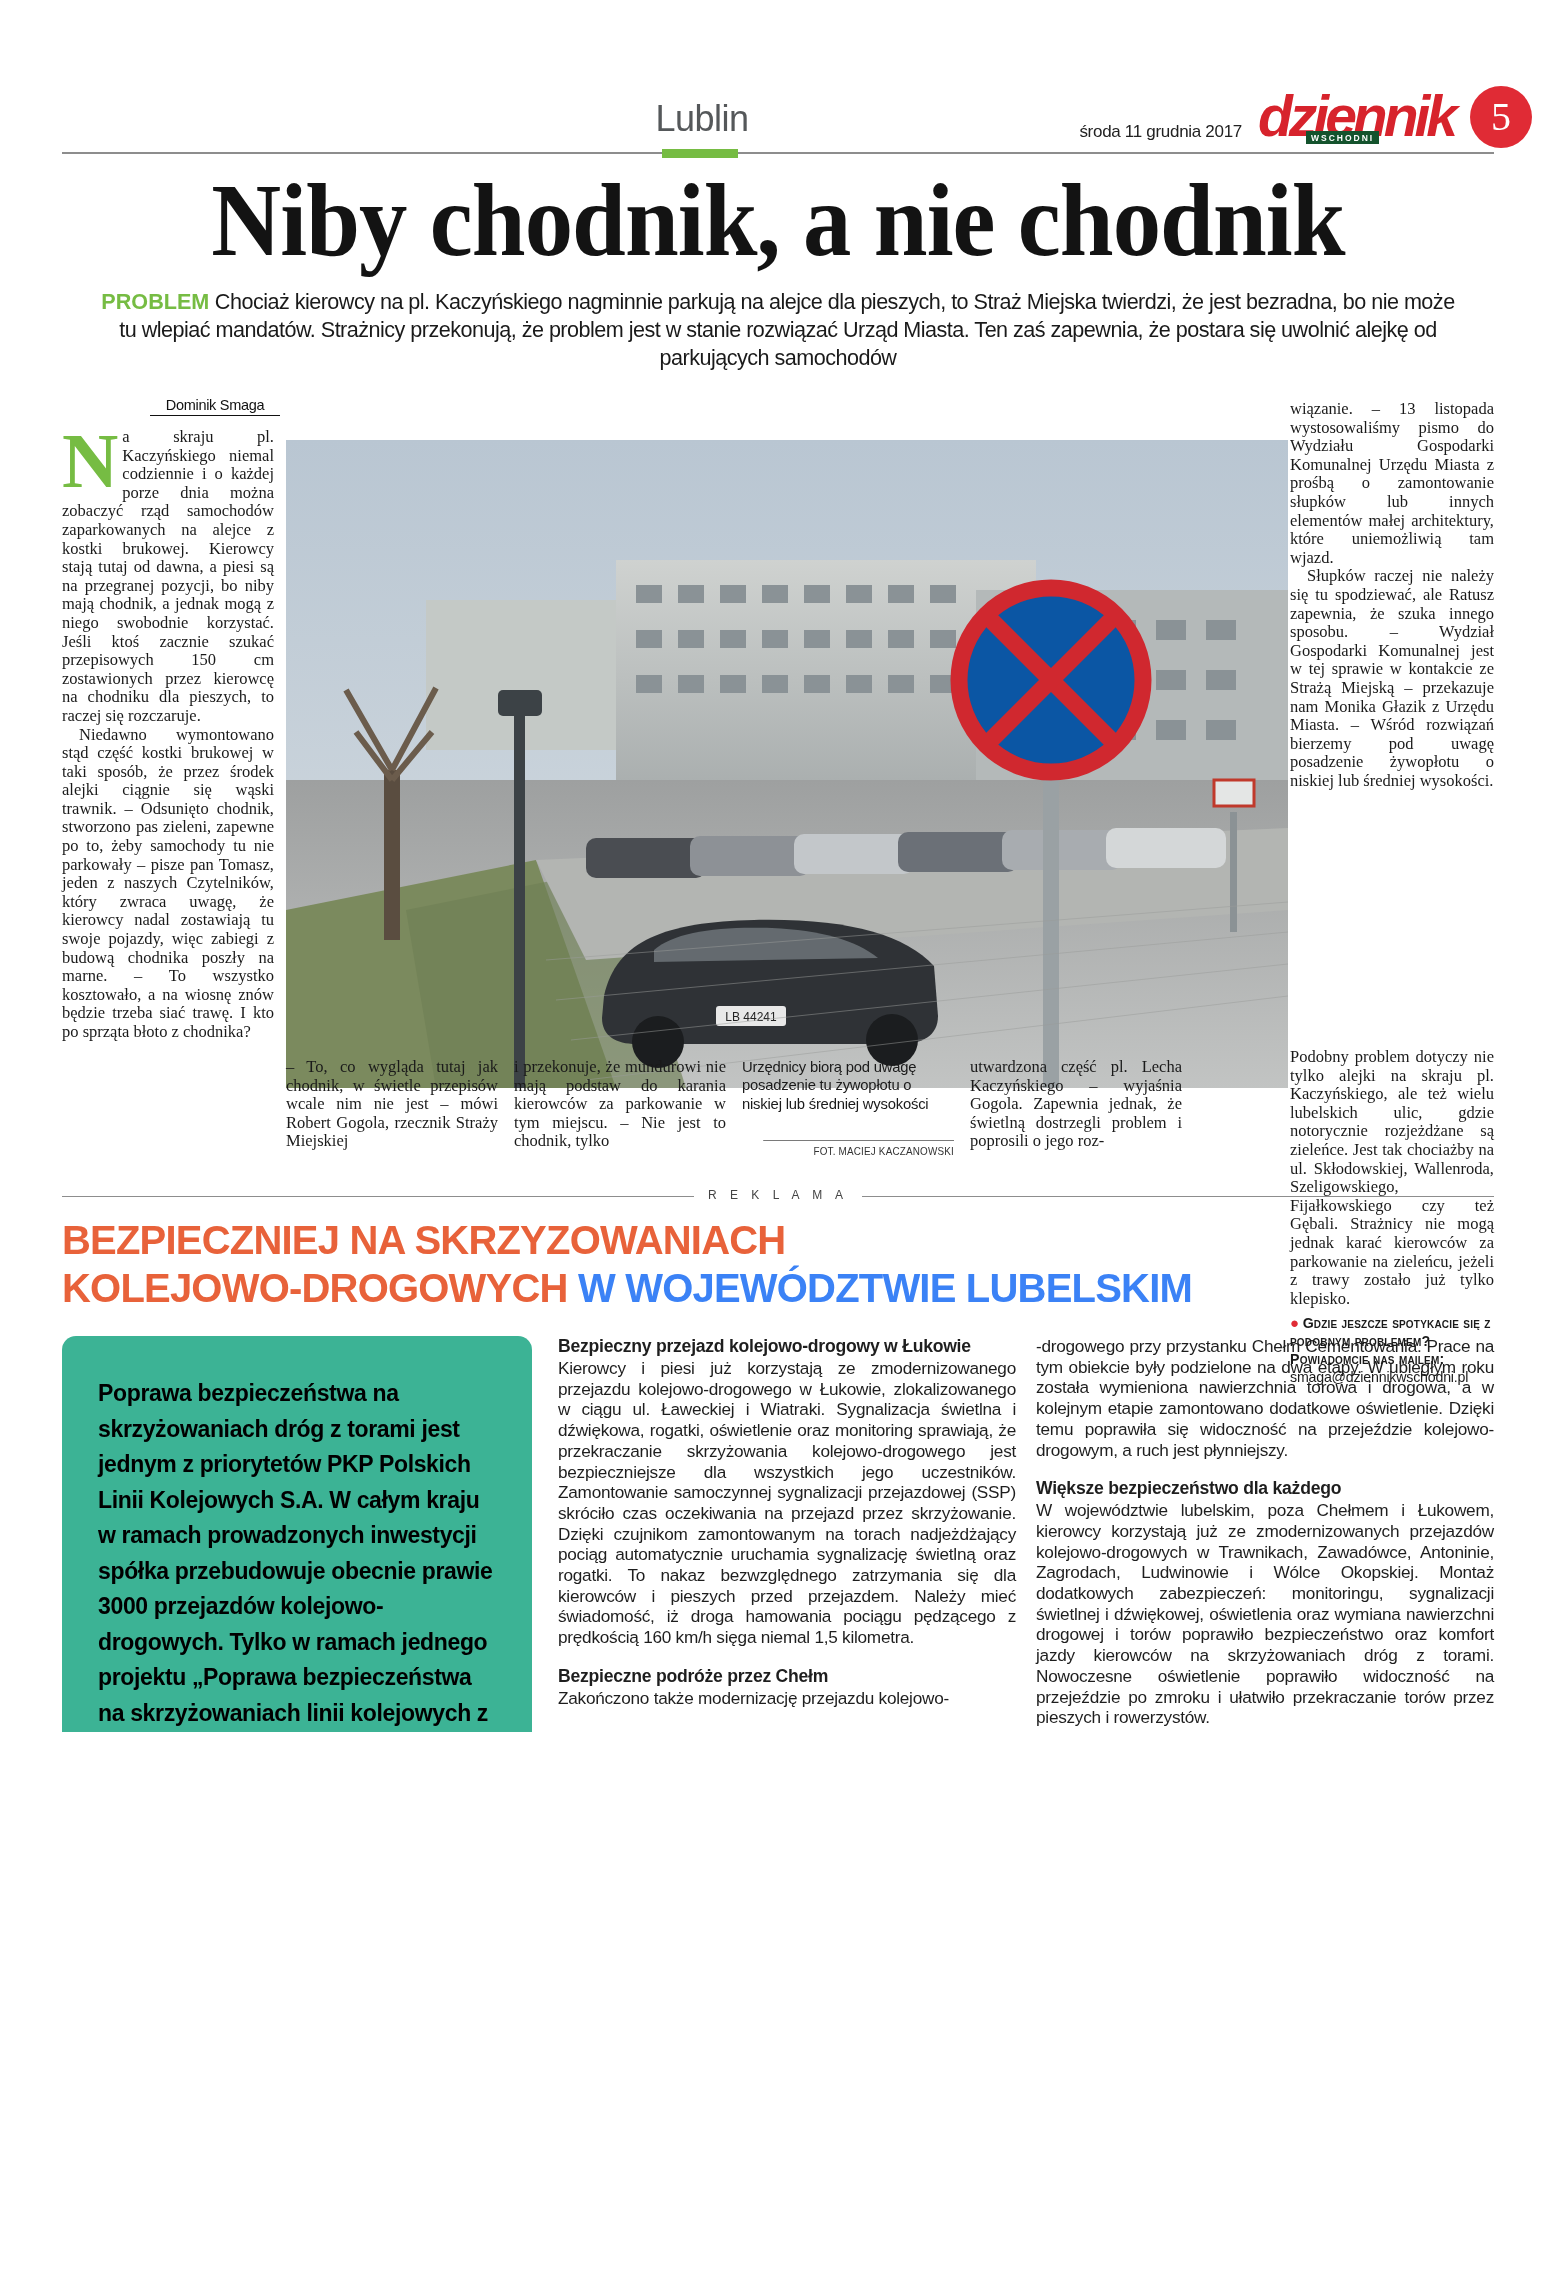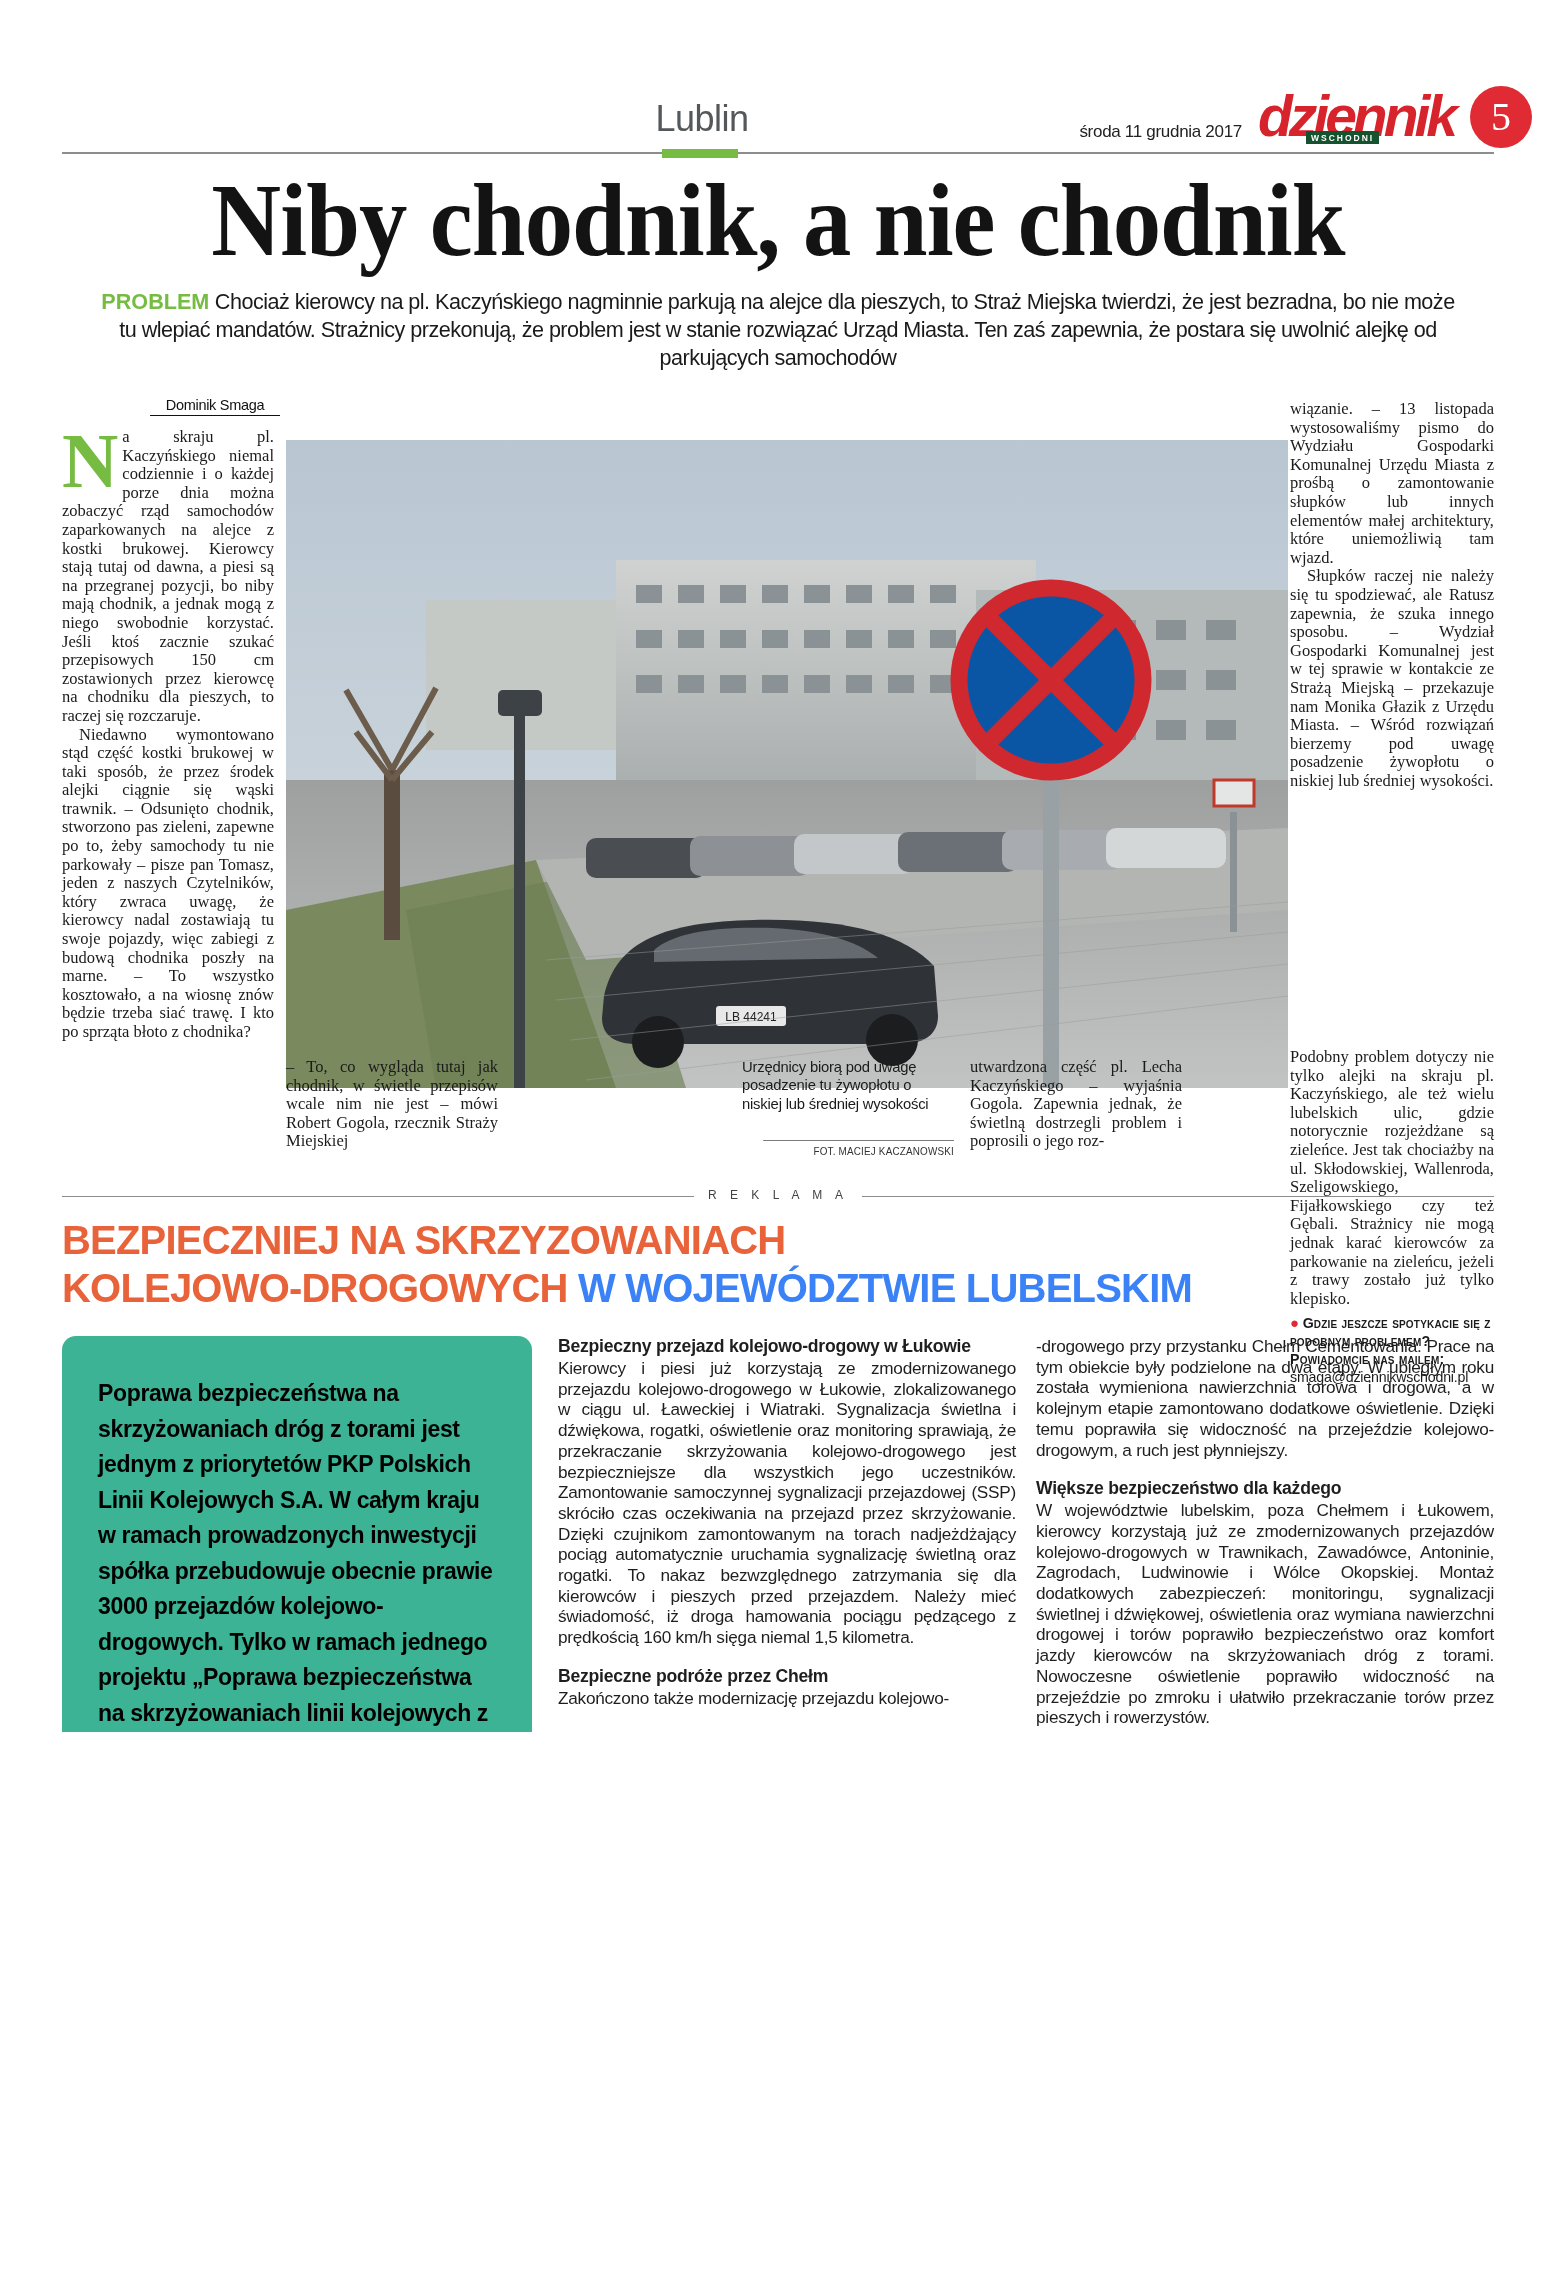--- a/index.html
+++ b/index.html
@@ -321,20 +321,21 @@
           <line x1="260" y1="520" x2="1002" y2="462"></line>
           <line x1="270" y1="560" x2="1002" y2="492"></line>
           <line x1="285" y1="600" x2="1002" y2="524"></line>
           <line x1="300" y1="640" x2="1002" y2="556"></line>
         </g>
       </svg>
     </div>
 
     <div class="capwrap">
       <div class="capcol cap1">– To, co wygląda tutaj jak chodnik, w świetle przepisów wcale nim nie jest – mówi Robert Gogola, rzecznik Straży Miejskiej</div>
+      <div class="capcol cap2">i przekonuje, że mundurowi nie mają podstaw do karania kierowców za parkowanie w tym miejscu. – Nie jest to chodnik, tylko</div>
       <div class="capcol cap3">Urzędnicy biorą pod uwagę posadzenie tu żywopłotu o niskiej lub średniej wysokości</div>
       <div class="photocredit">FOT. MACIEJ KACZANOWSKI</div>
       <div class="capcol cap4">utwardzona część pl. Lecha Kaczyńskiego – wyjaśnia Gogola. Zapewnia jednak, że świetlną dostrzegli problem i poprosili o jego roz-</div>
     </div>
 
     <div class="col col5">
       <p class="first">wiązanie. – 13 listopada wystosowaliśmy pismo do Wydziału Gospodarki Komunalnej Urzędu Miasta z prośbą o zamontowanie słupków lub innych elementów małej architektury, które uniemożliwią tam wjazd.</p>
       <p>Słupków raczej nie należy się tu spodziewać, ale Ratusz zapewnia, że szuka innego sposobu. – Wydział Gospodarki Komunalnej jest w tej sprawie w kontakcie ze Strażą Miejską – przekazuje nam Monika Głazik z Urzędu Miasta. – Wśród rozwiązań bierzemy pod uwagę posadzenie żywopłotu o niskiej lub średniej wysokości.</p>
     </div>
     <div class="col col5-lower">

